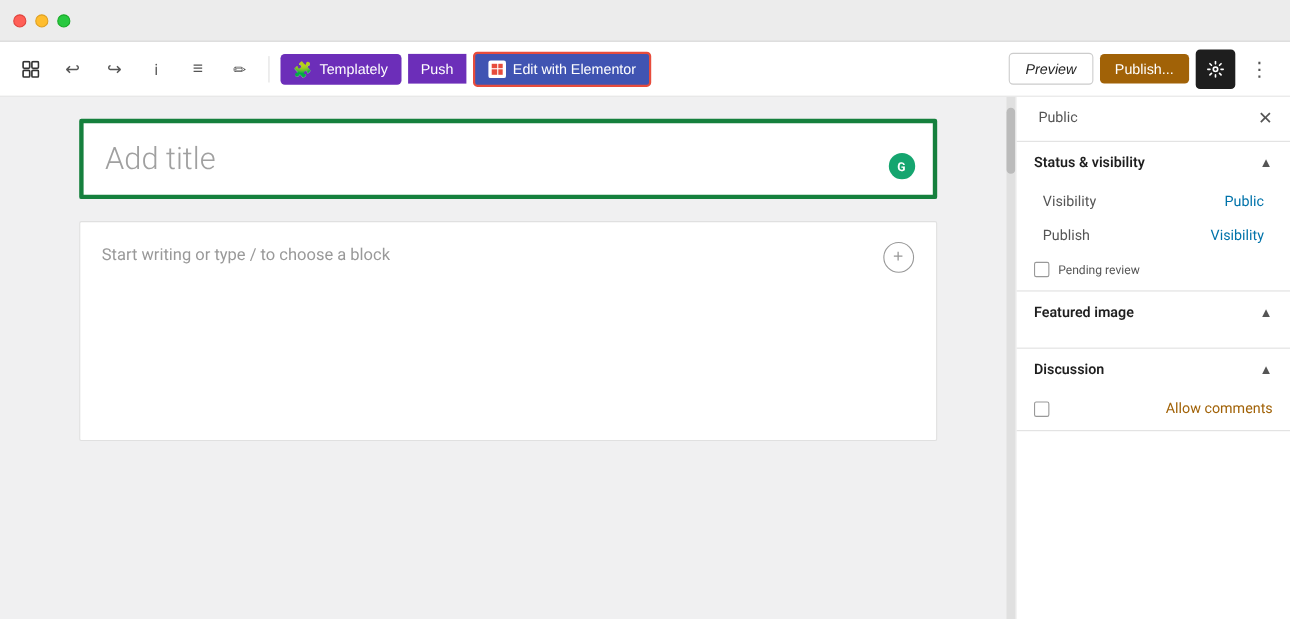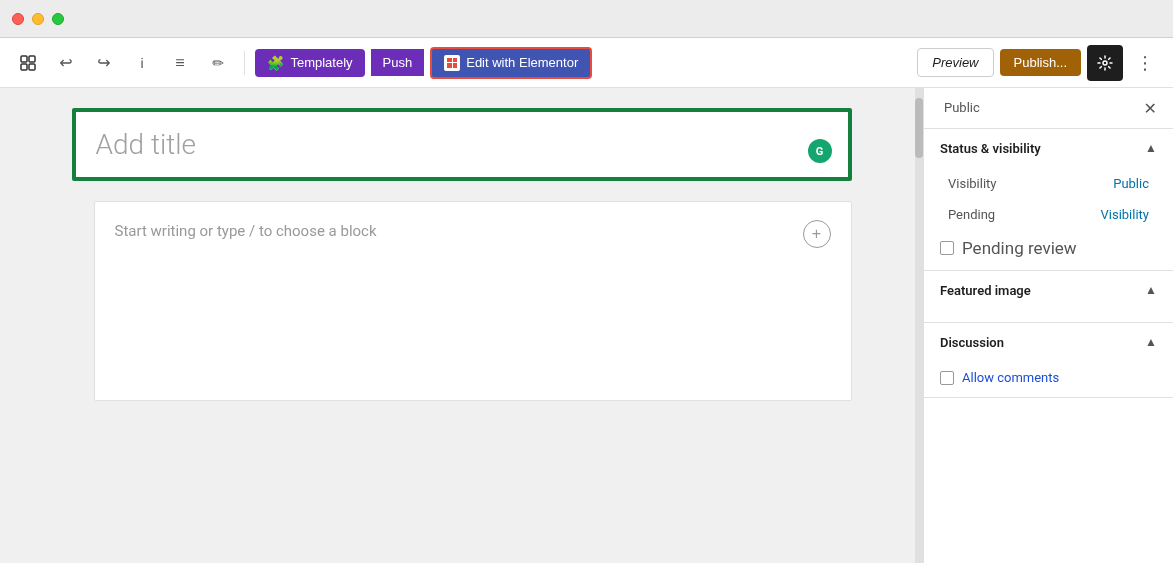--- a/index.html
+++ b/index.html
@@ -171,21 +171,20 @@
     .editor-body {
       background: white;
       border: 1px solid #e0e0e0;
       border-radius: 2px;
       min-height: 200px;
       padding: 20px;
       position: relative;
       display: flex;
       align-items: flex-start;
       justify-content: space-between;
-      margin-left: 22px;
     }
     .body-placeholder {
       color: #999;
       font-size: 15px;
     }
     .add-block-btn {
       width: 28px; height: 28px;
       border: 1.5px solid #999;
       border-radius: 50%;
       background: transparent;
@@ -260,21 +259,21 @@
       font-size: 13px;
     }
     .sidebar-row-label { color: #555; }
     .sidebar-row-value { color: #0073aa; cursor: pointer; }
 
     .pending-review-row {
       display: flex;
       align-items: center;
       gap: 8px;
       padding: 8px 16px 12px;
-      font-size: 17px;
+      font-size: 11px;
       color: #555;
     }
     .checkbox-square {
       width: 14px; height: 14px;
       border: 1px solid #999;
       border-radius: 2px;
       background: white;
       flex-shrink: 0;
     }
 
@@ -296,21 +295,22 @@
       cursor: pointer;
     }
 
     
     .allow-comments-row {
       display: flex;
       align-items: center;
       gap: 8px;
       padding: 8px 16px 12px;
       font-size: 13px;
-      color: #1d4ed8;
+      color: #a16207;
+      justify-content: space-between;
     }
 
     
     .elementor-icon {
       width: 16px; height: 16px;
       background: white;
       border-radius: 2px;
       display: flex; align-items: center; justify-content: center;
       flex-shrink: 0;
     }
@@ -424,21 +424,21 @@
     <div class="sidebar-section">
       <div class="sidebar-section-header">
         <span class="sidebar-section-title">Status &amp; visibility</span>
         <span class="chevron-up">▲</span>
       </div>
       <div class="sidebar-row">
         <span class="sidebar-row-label">Visibility</span>
         <span class="sidebar-row-value">Public</span>
       </div>
       <div class="sidebar-row">
-        <span class="sidebar-row-label">Pending</span>
+        <span class="sidebar-row-label">Publish</span>
         <span class="sidebar-row-value">Visibility</span>
       </div>
       <div class="pending-review-row">
         <div class="checkbox-square"></div>
         <span>Pending review</span>
       </div>
     </div>
 
     <div class="sidebar-section">
       <div class="sidebar-section-header">

